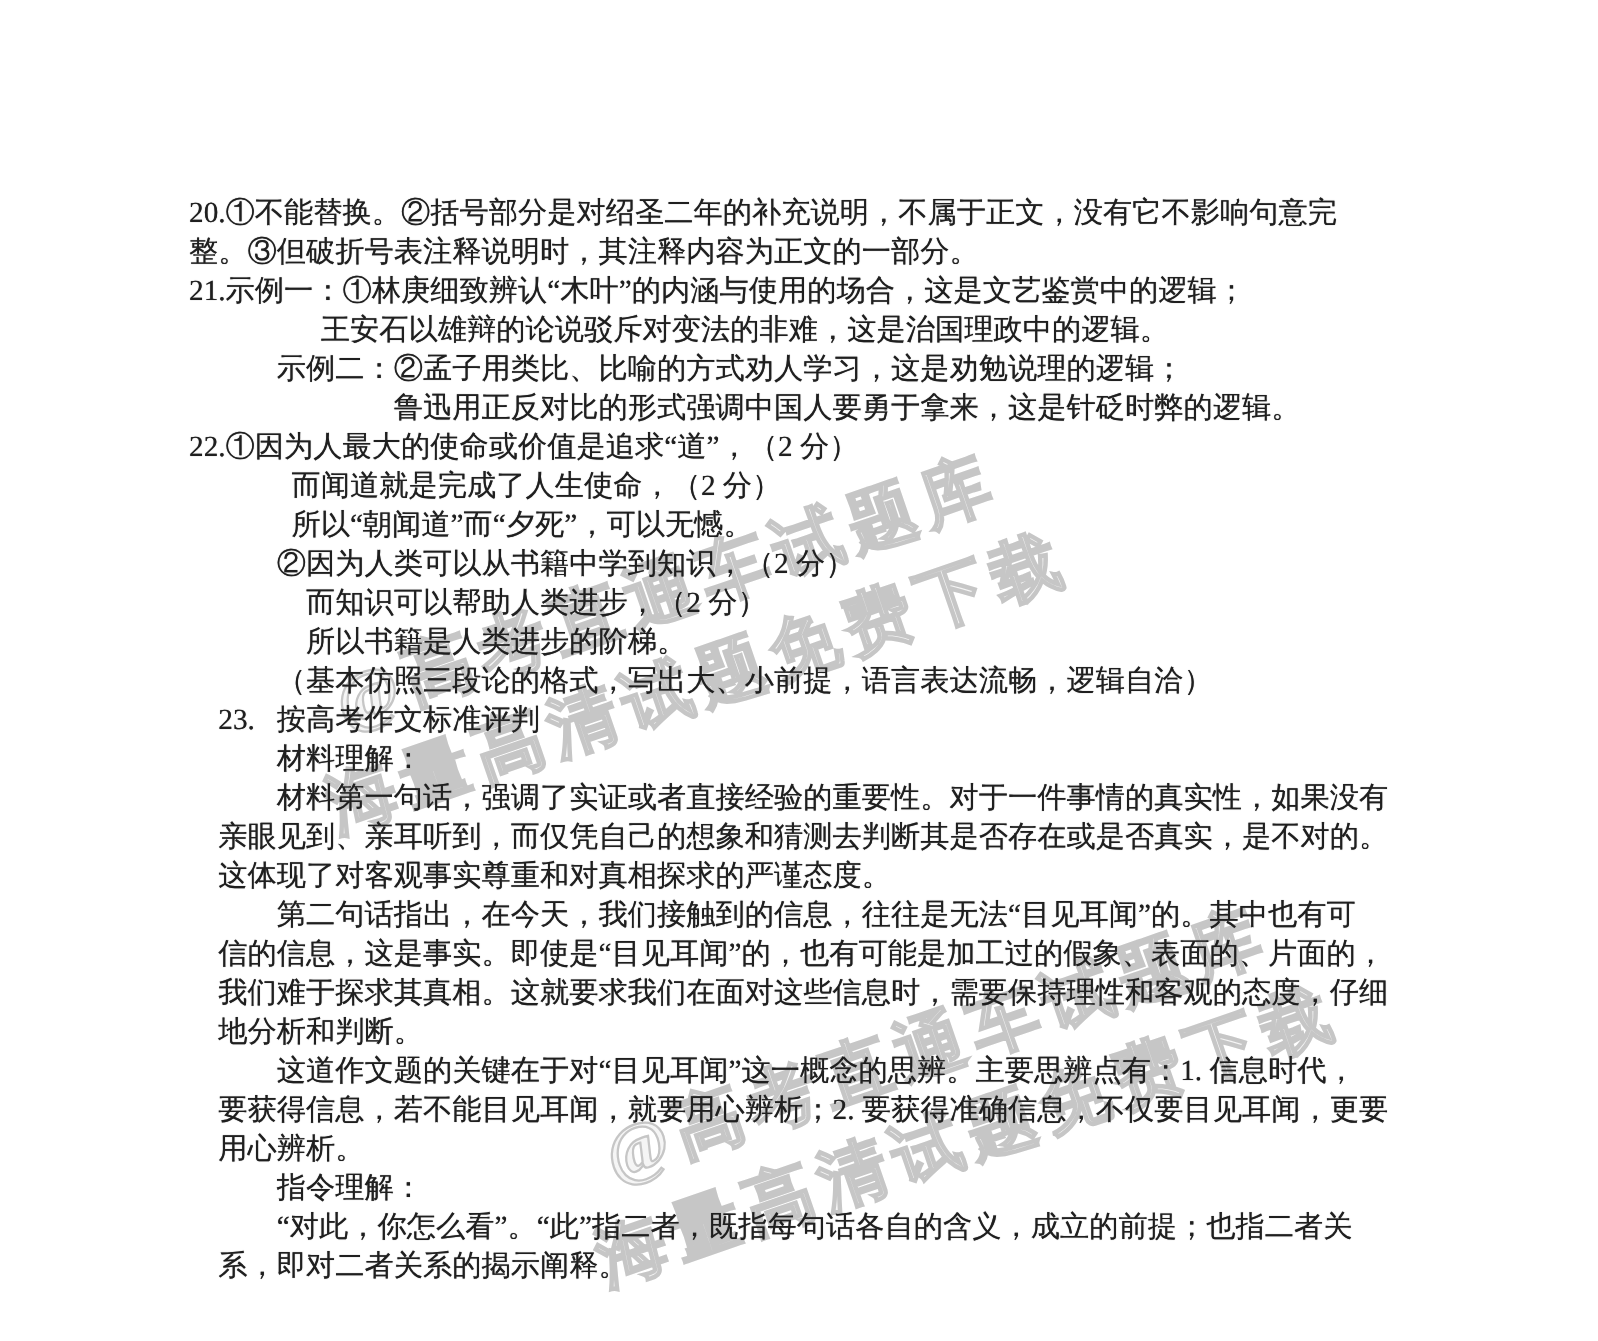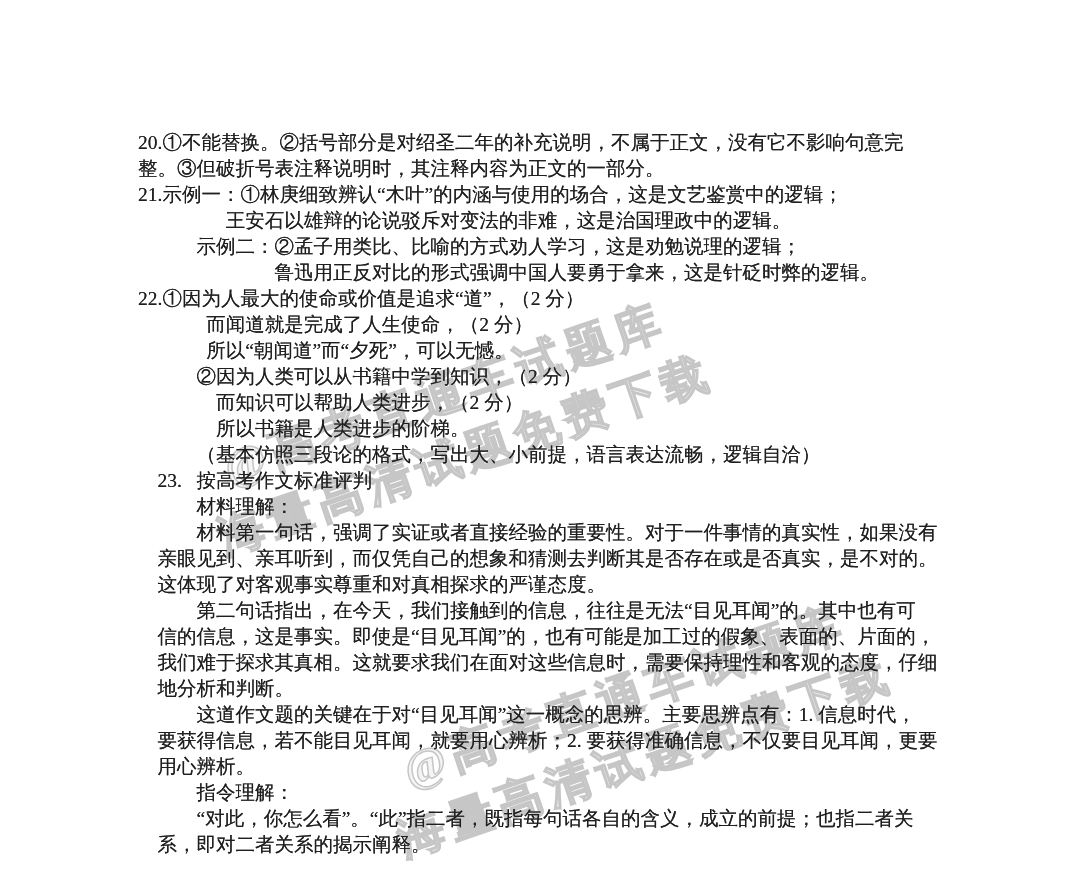--- a/index.html
+++ b/index.html
@@ -15,21 +15,21 @@
     font-family: "Liberation Serif", "DejaVu Serif", serif;
   }
   .page {
     position: absolute;
     inset: 0;
     background: #ffffff;
   }
   
   .lines {
     position: absolute;
-    left: 138px;
+    left: 126px;
     top: 130px;
     z-index: 2;
     font-size: 19.5px;
     line-height: 26px;
     color: #1f1f1f;
     white-space: pre;
     text-shadow: 0 0 0.5px #4a4a4a; 
   }
   .line {
     height: 26px;

